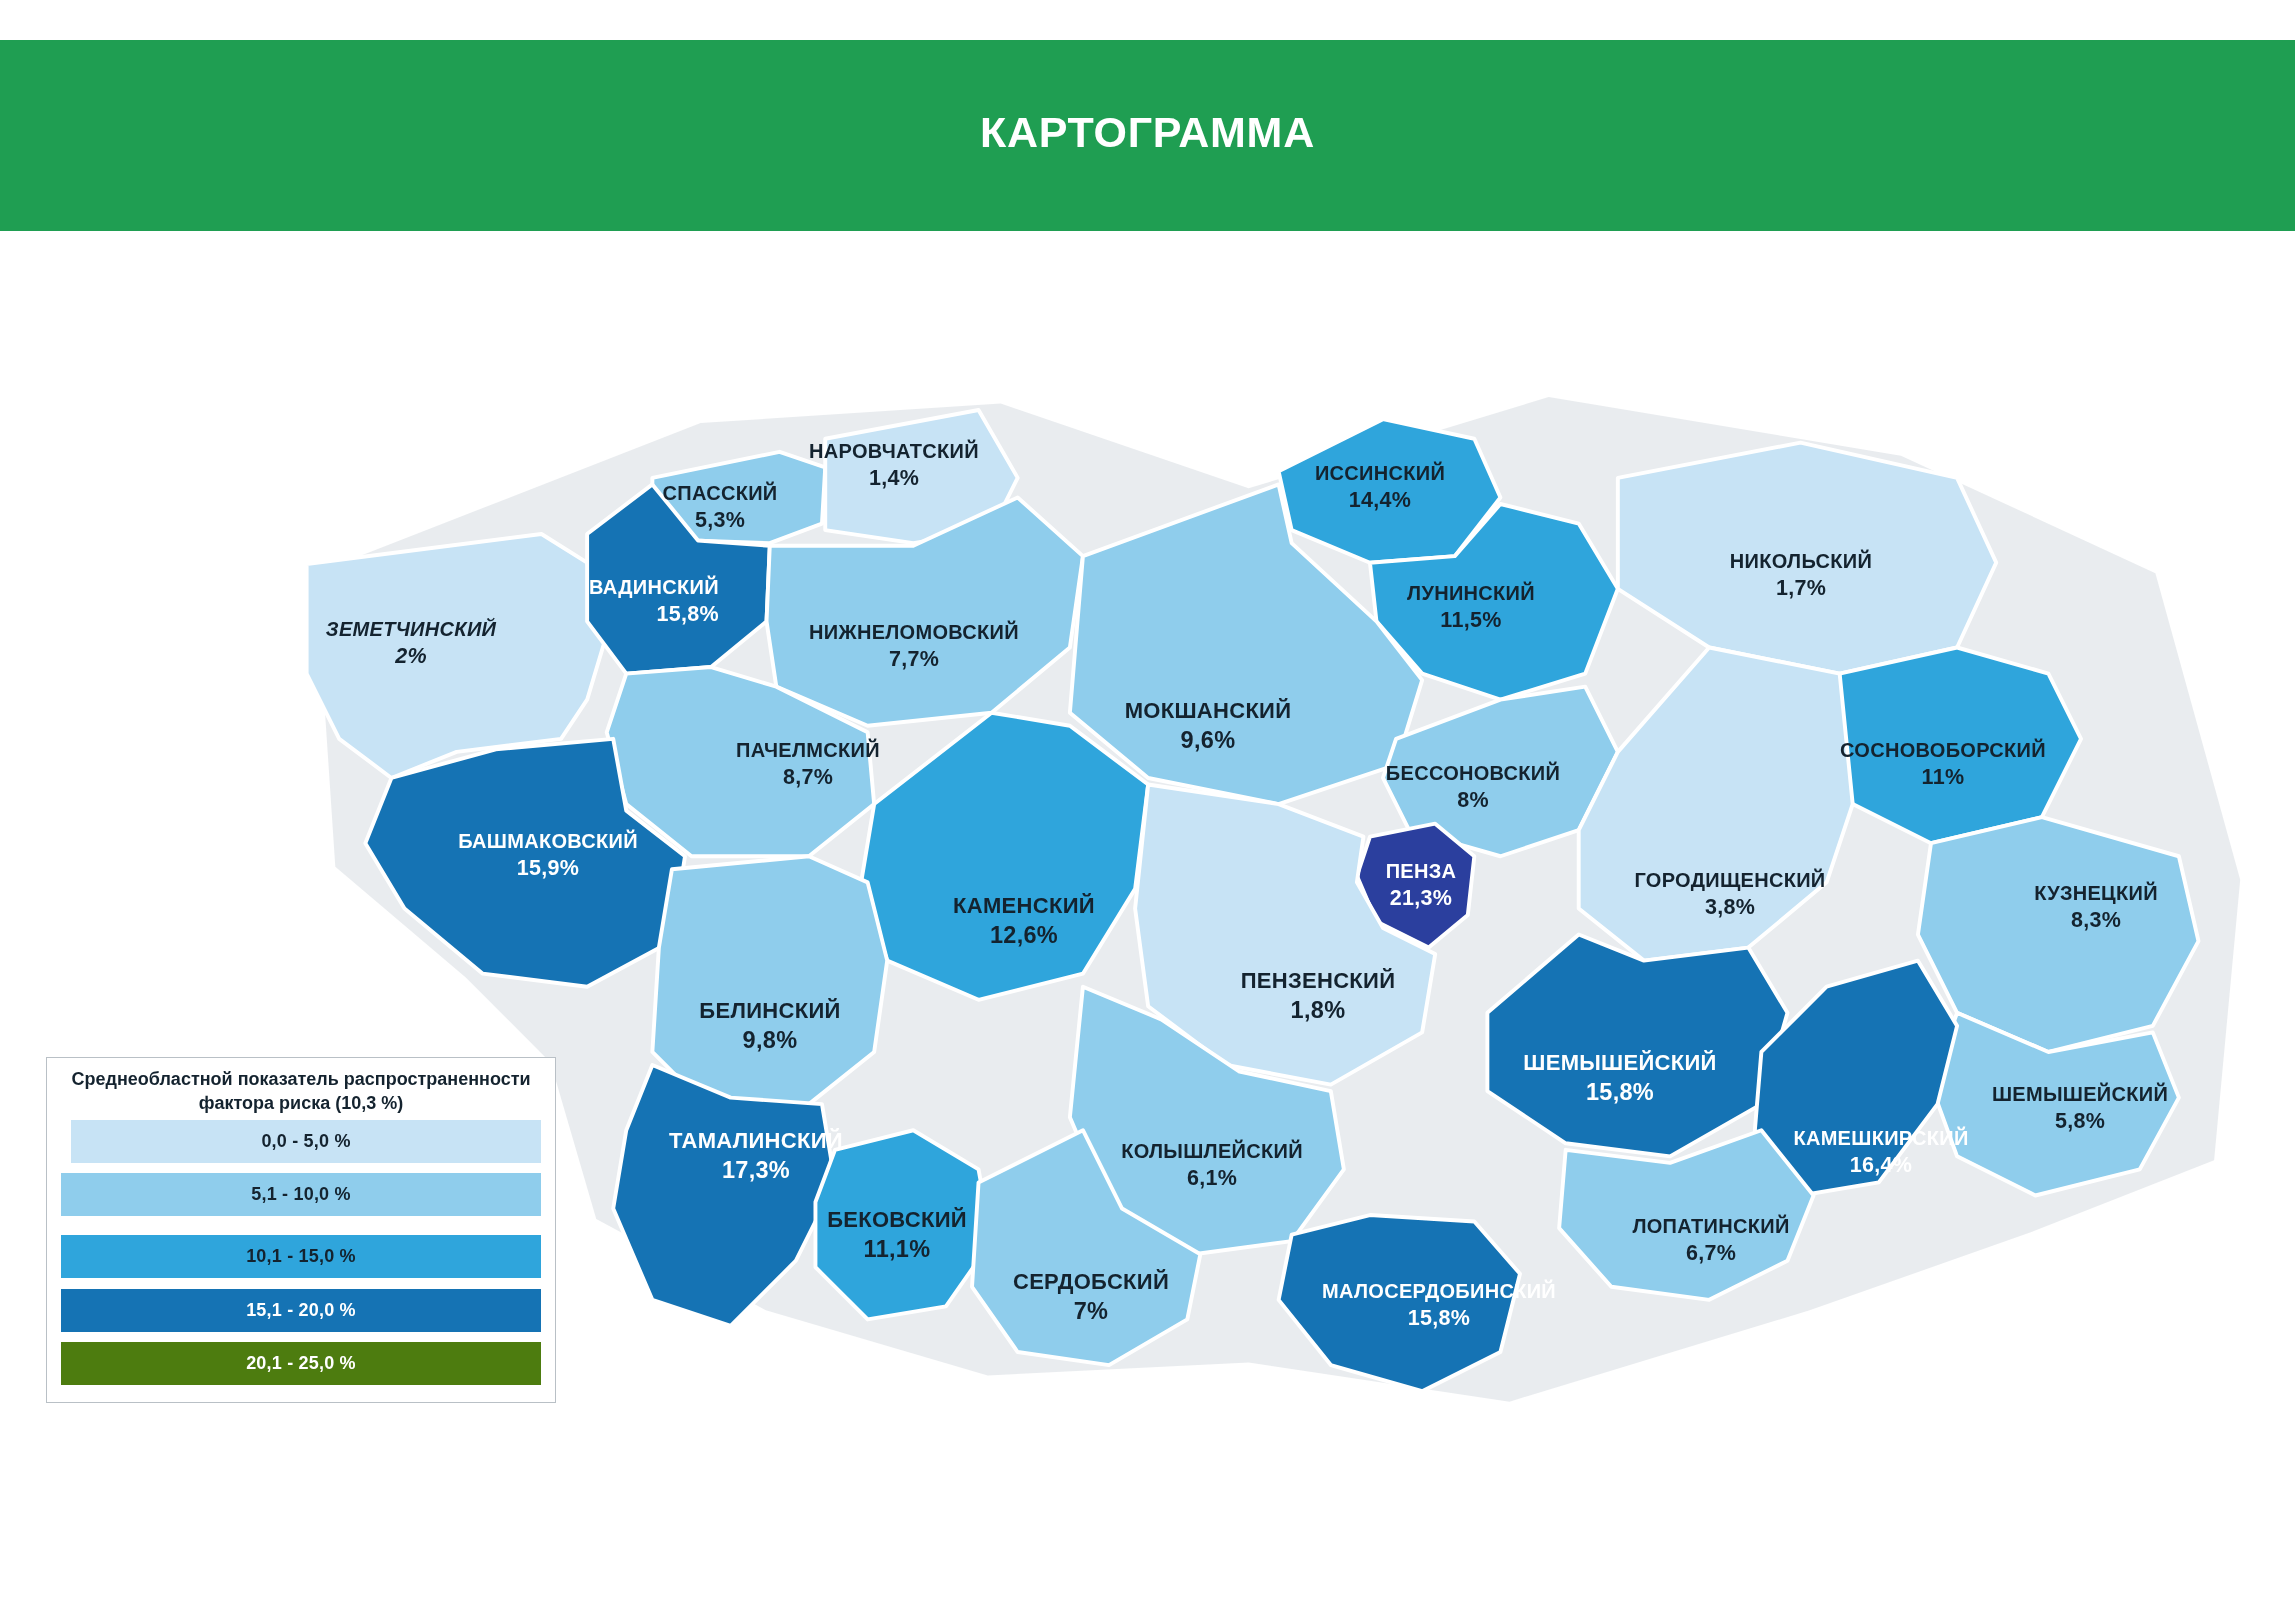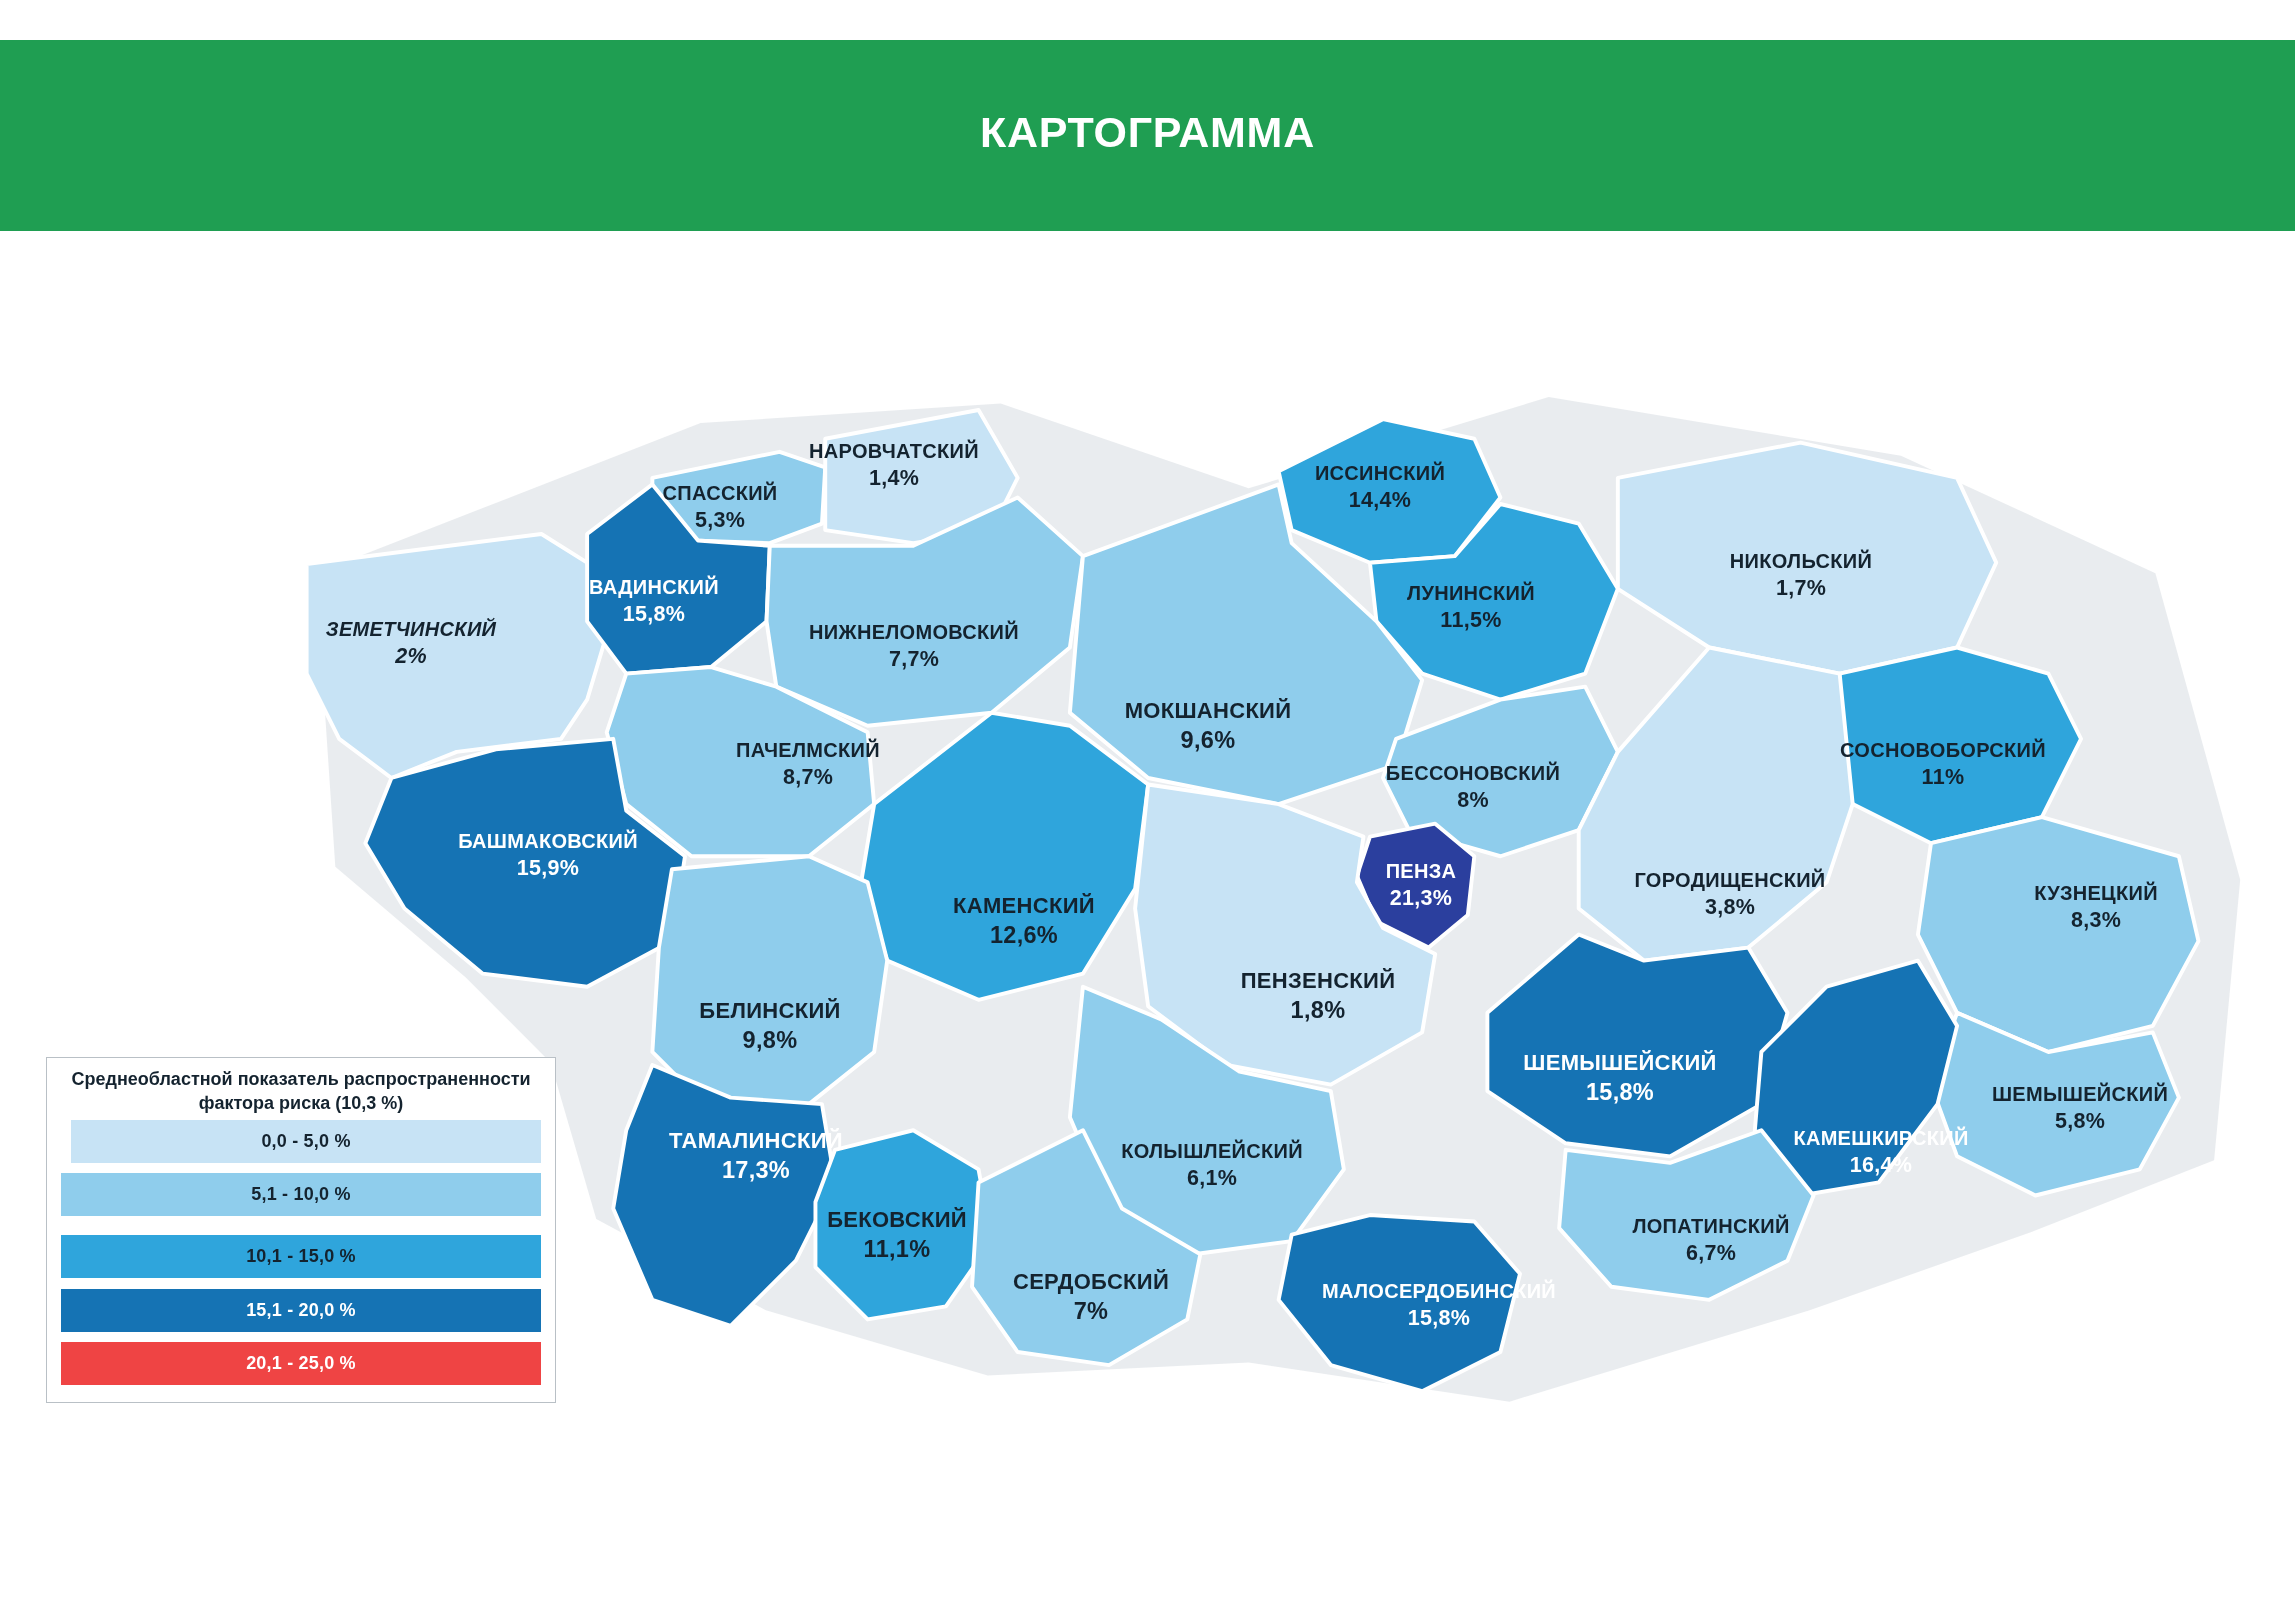--- a/index.html
+++ b/index.html
@@ -194,21 +194,21 @@
     <span class="val">2%</span>
   </div>
   <div class="district light" style="left:720px; top:226px;">
     <span>СПАССКИЙ</span>
     <span class="val">5,3%</span>
   </div>
   <div class="district light" style="left:894px; top:184px;">
     <span>НАРОВЧАТСКИЙ</span>
     <span class="val">1,4%</span>
   </div>
-  <div class="district dark" style="left:654px; top:320px;">
+  <div class="district dark" style="left:654px; top:320px;text-align:right;">
     <span>ВАДИНСКИЙ</span>
     <span class="val">15,8%</span>
   </div>
   <div class="district light" style="left:914px; top:365px;">
     <span>НИЖНЕЛОМОВСКИЙ</span>
     <span class="val">7,7%</span>
   </div>
   <div class="district light" style="left:1380px; top:206px;">
     <span>ИССИНСКИЙ</span>
     <span class="val">14,4%</span>
@@ -310,19 +310,19 @@
     </div>
     <div class="legend-row" style="background:#8fcdec;">
       <span>5,1 - 10,0 %</span>
     </div>
     <div class="legend-row" style="background:#2fa5dc;margin-top:19px;">
       <span>10,1 - 15,0 %</span>
     </div>
     <div class="legend-row on-dark" style="background:#1573b4;">
       <span>15,1 - 20,0 %</span>
     </div>
-    <div class="legend-row on-dark" style="background:#ef4444;">
+    <div class="legend-row on-dark" style="background:#4d7c0f;">
       <span>20,1 - 25,0 %</span>
     </div>
   </div>
 
 </div>
 
 
 </body></html>

